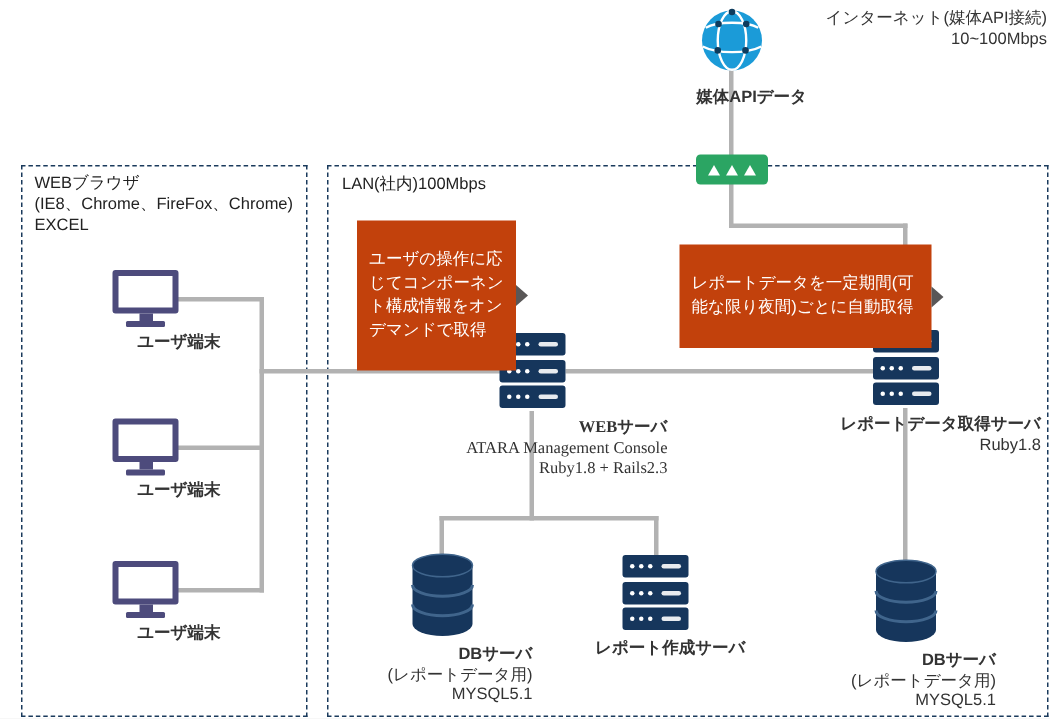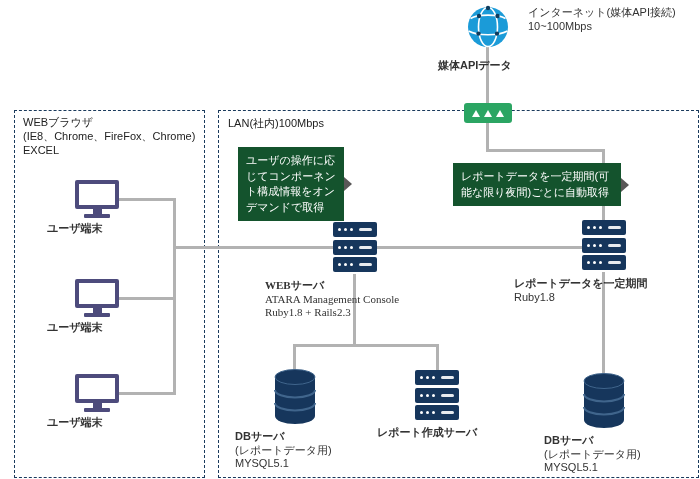--- a/index.html
+++ b/index.html
@@ -6,43 +6,43 @@
   .stage{
     position:relative;width:700px;height:479px;background:#ffffff;
     font-family:"Liberation Sans","DejaVu Sans",sans-serif;overflow:hidden;
   }
   
   .line{position:absolute;background:#b2b2b2;z-index:1;}
   
   .zone{position:absolute;border:1.5px dashed #1a3a5c;z-index:0;background:transparent;}
   .zone-title{position:absolute;font-size:11px;line-height:14px;color:#222;z-index:4;text-align:left;white-space:pre-line;}
   
-  .lbl{position:absolute;font-size:11px;line-height:13.5px;color:#333;text-align:left;z-index:4;}
+  .lbl{position:absolute;font-size:11px;line-height:13.5px;color:#333;text-align:right;z-index:4;}
   .lbl .nm{font-weight:bold;}
   
   .globe{position:absolute;z-index:3;}
   
   .switch{position:absolute;left:464px;top:103px;width:48px;height:20px;background:#2ba563;
     border-radius:3px;display:flex;align-items:center;justify-content:center;gap:4px;z-index:3;}
   .tri{width:0;height:0;border-left:4.5px solid transparent;border-right:4.5px solid transparent;border-bottom:7px solid #ffffff;}
   
   .server{position:absolute;width:44px;z-index:3;}
   .su{height:15px;background:#16365c;border-radius:2px;margin-bottom:2.5px;display:flex;align-items:center;gap:3px;padding:0 5px;box-sizing:border-box;}
   .su .d{width:3px;height:3px;background:#fff;border-radius:50%;flex:0 0 auto;}
   .su .slot{margin-left:auto;width:13px;height:3px;background:rgba(255,255,255,.9);border-radius:1.5px;}
   
   .monitor{position:absolute;width:46px;z-index:3;}
   .mscreen{width:44px;height:29px;border:4px solid #4d4b7c;background:#ffffff;border-radius:2px;box-sizing:border-box;margin:0 auto;}
   .mstand{width:9px;height:5px;background:#4d4b7c;margin:0 auto;}
   .mbase{width:26px;height:4px;background:#4d4b7c;border-radius:1px;margin:0 auto;}
   
   .db{position:absolute;z-index:3;}
   
-  .callout{position:absolute;background:#14532d;color:#ffffff;font-size:11px;line-height:15.5px;
-    padding:6px 8px;z-index:5;white-space:pre-line;box-sizing:border-box;}
+  .callout{position:absolute;background:#c2410c;color:#ffffff;font-size:11px;line-height:15.5px;
+    padding:19px 8px;z-index:5;white-space:pre-line;box-sizing:border-box;}
   .callout::after{content:"";position:absolute;right:-8px;top:50%;margin-top:-7px;
     border-top:7px solid transparent;border-bottom:7px solid transparent;border-left:8px solid #595757;}
 </style>
 </head>
 <body>
 
 <div class="stage">
 
   <div class="line" style="left:486px;top:46px;width:3px;height:58px;"></div>
   <div class="line" style="left:486px;top:122px;width:3px;height:30px;"></div>
@@ -175,21 +175,21 @@
         <span class="slot"></span>
       </div>
     <div class="su">
         <span class="d"></span>
         <span class="d"></span>
         <span class="d"></span>
         <span class="slot"></span>
       </div>
   </div>
   <div class="lbl" style="left:514px;top:277px;width:180px;">
-    <div class="nm">レポートデータを一定期間</div>
+    <div class="nm">レポートデータ取得サーバ</div>
     <div>Ruby1.8</div>
   </div>
 
   <div class="db" style="left:273px;top:368px;">
     <svg width="44" height="58" viewBox="0 0 44 58">
       <path d="M2 9 L2 48 A20 8 0 0 0 42 48 L42 9 Z" fill="#16365c"></path>
       <path d="M2 22 A20 7.5 0 0 0 42 22" fill="none" stroke="#40658c" stroke-width="2"></path>
       <path d="M2 35 A20 7.5 0 0 0 42 35" fill="none" stroke="#40658c" stroke-width="2"></path>
       <ellipse cx="22" cy="9" rx="20" ry="7.5" fill="#16365c" stroke="#40658c" stroke-width="1"></ellipse>
     </svg>

